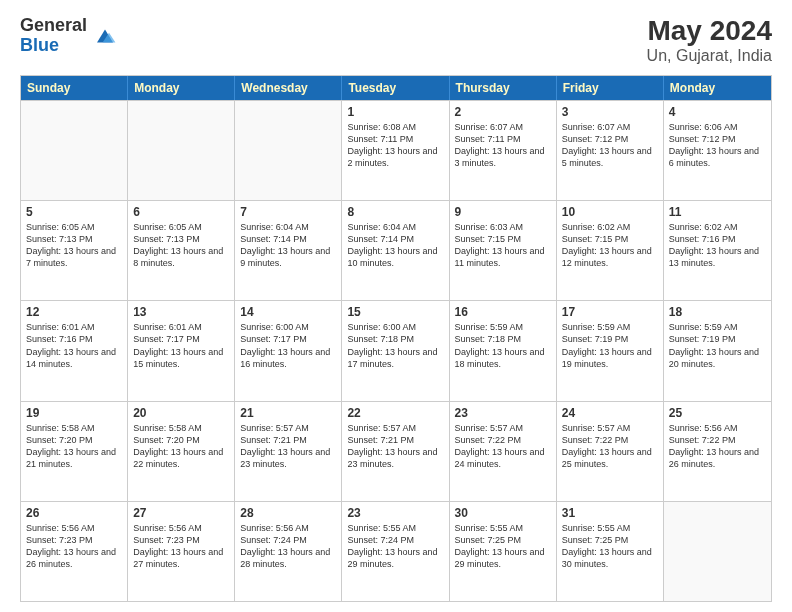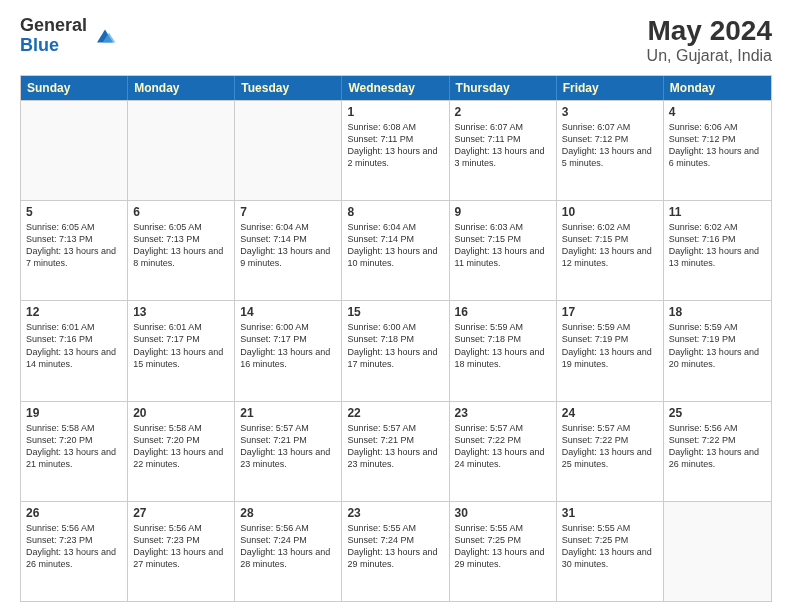--- a/index.html
+++ b/index.html
@@ -124,22 +124,22 @@
     <div class="title-block">
       <div class="main-title">May 2024</div>
       <div class="subtitle">Un, Gujarat, India</div>
     </div>
   </div>
 
   <div class="calendar">
     <div class="cal-header" id="cal-header">
         <div class="cal-header-cell">Sunday</div>
         <div class="cal-header-cell">Monday</div>
+        <div class="cal-header-cell">Wednesday</div>
         <div class="cal-header-cell">Tuesday</div>
-        <div class="cal-header-cell">Wednesday</div>
         <div class="cal-header-cell">Thursday</div>
         <div class="cal-header-cell">Friday</div>
         <div class="cal-header-cell">Monday</div>
       </div>
     <div class="cal-body" id="cal-body">
         <div class="cal-row">
           <div class="cal-cell empty"></div>
           <div class="cal-cell empty"></div>
           <div class="cal-cell empty"></div>
           <div class="cal-cell">

